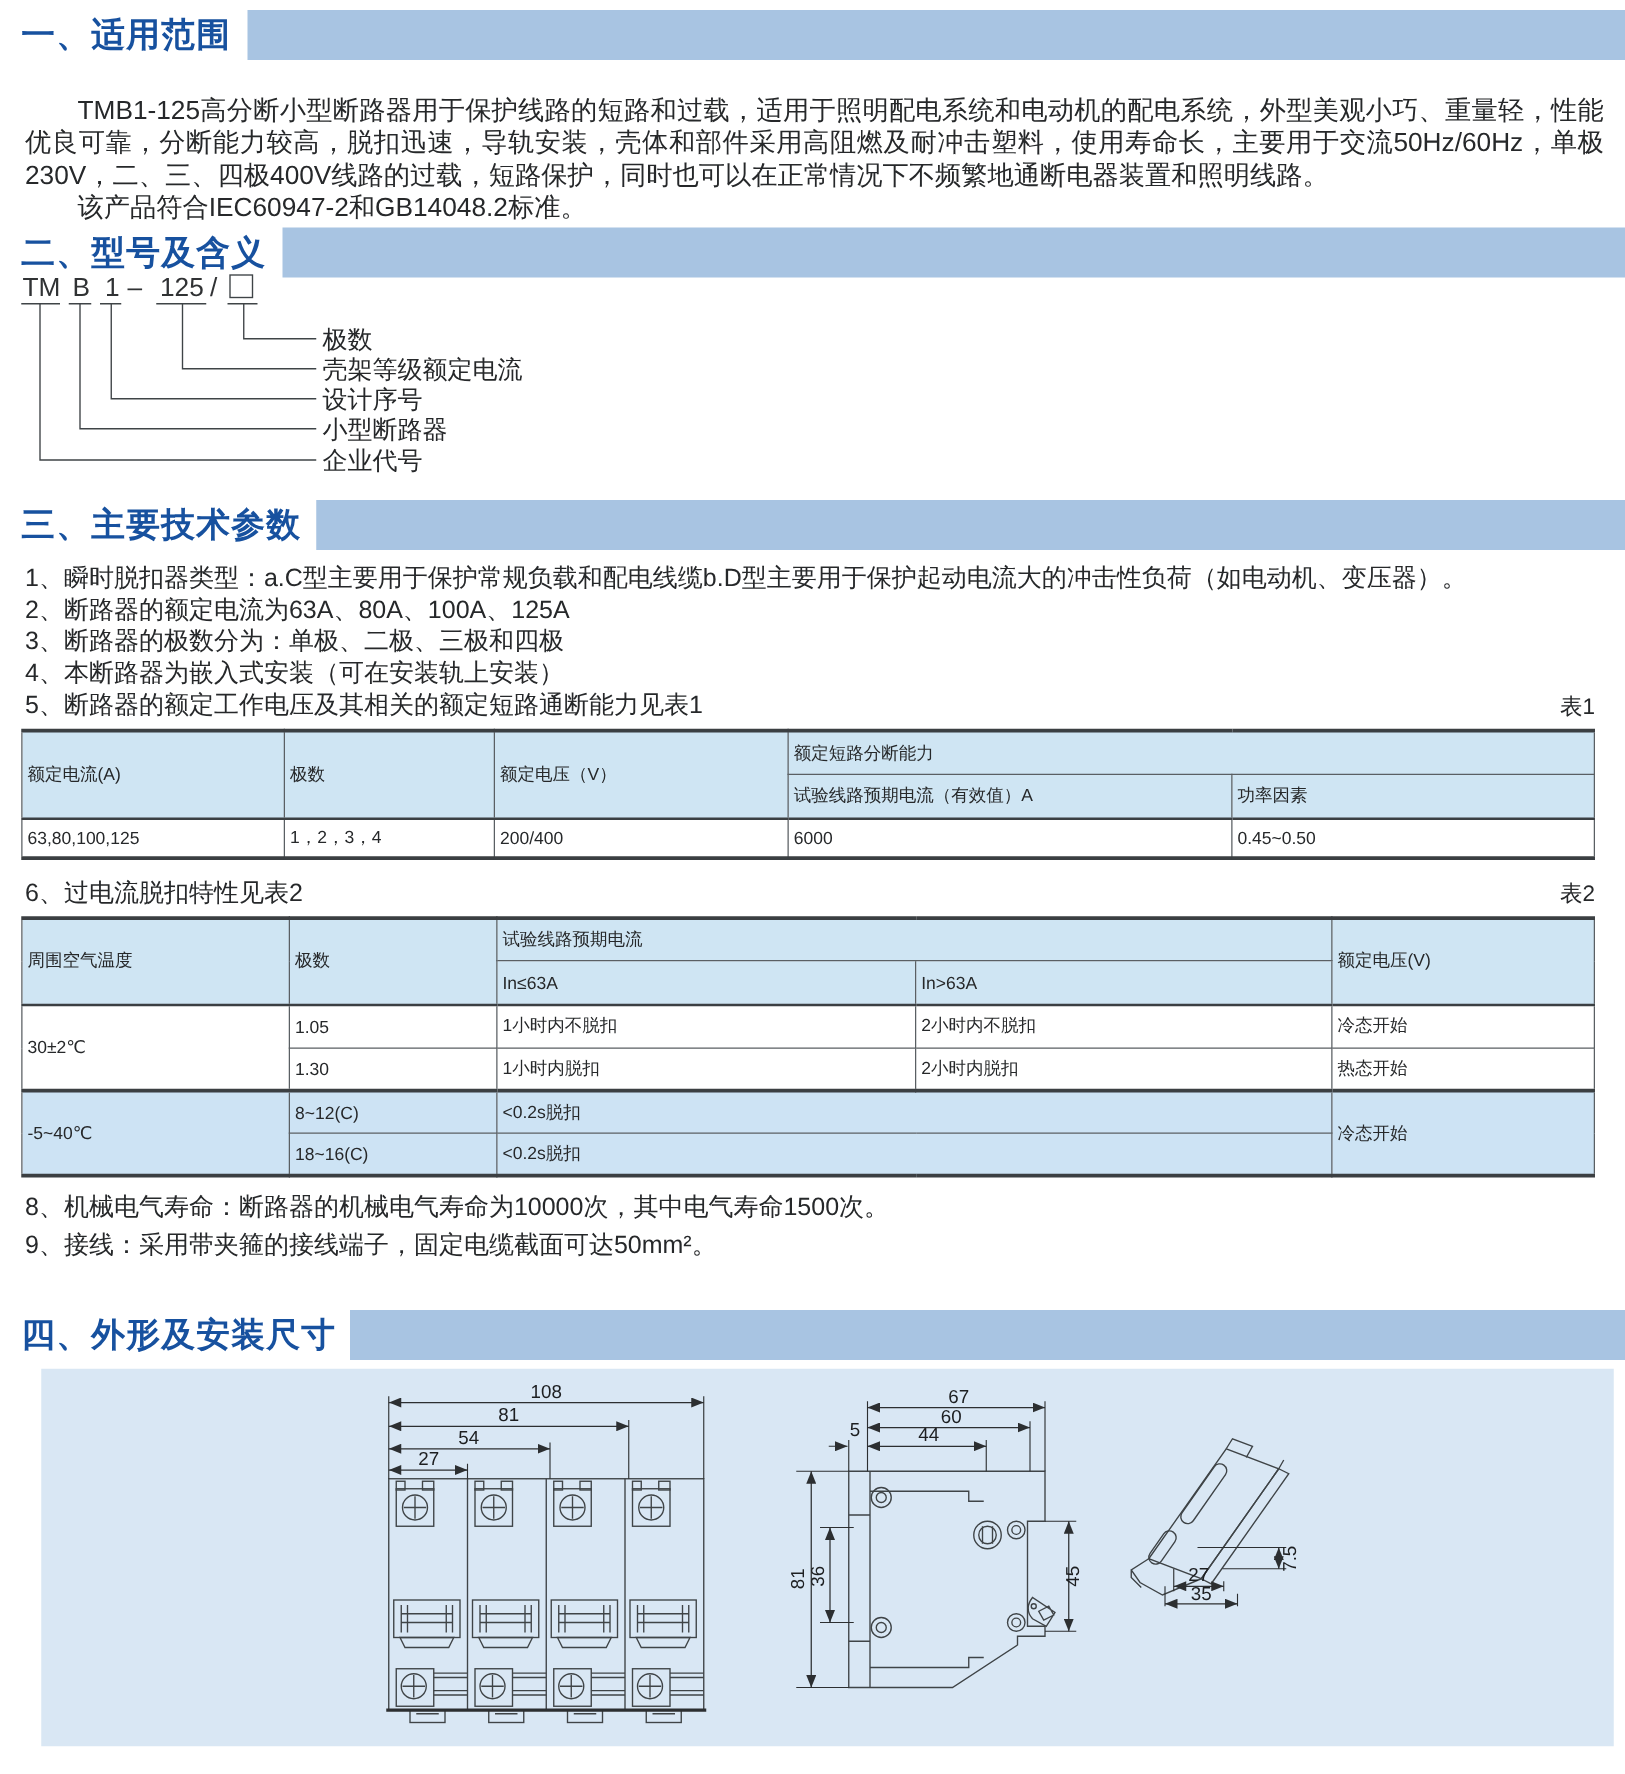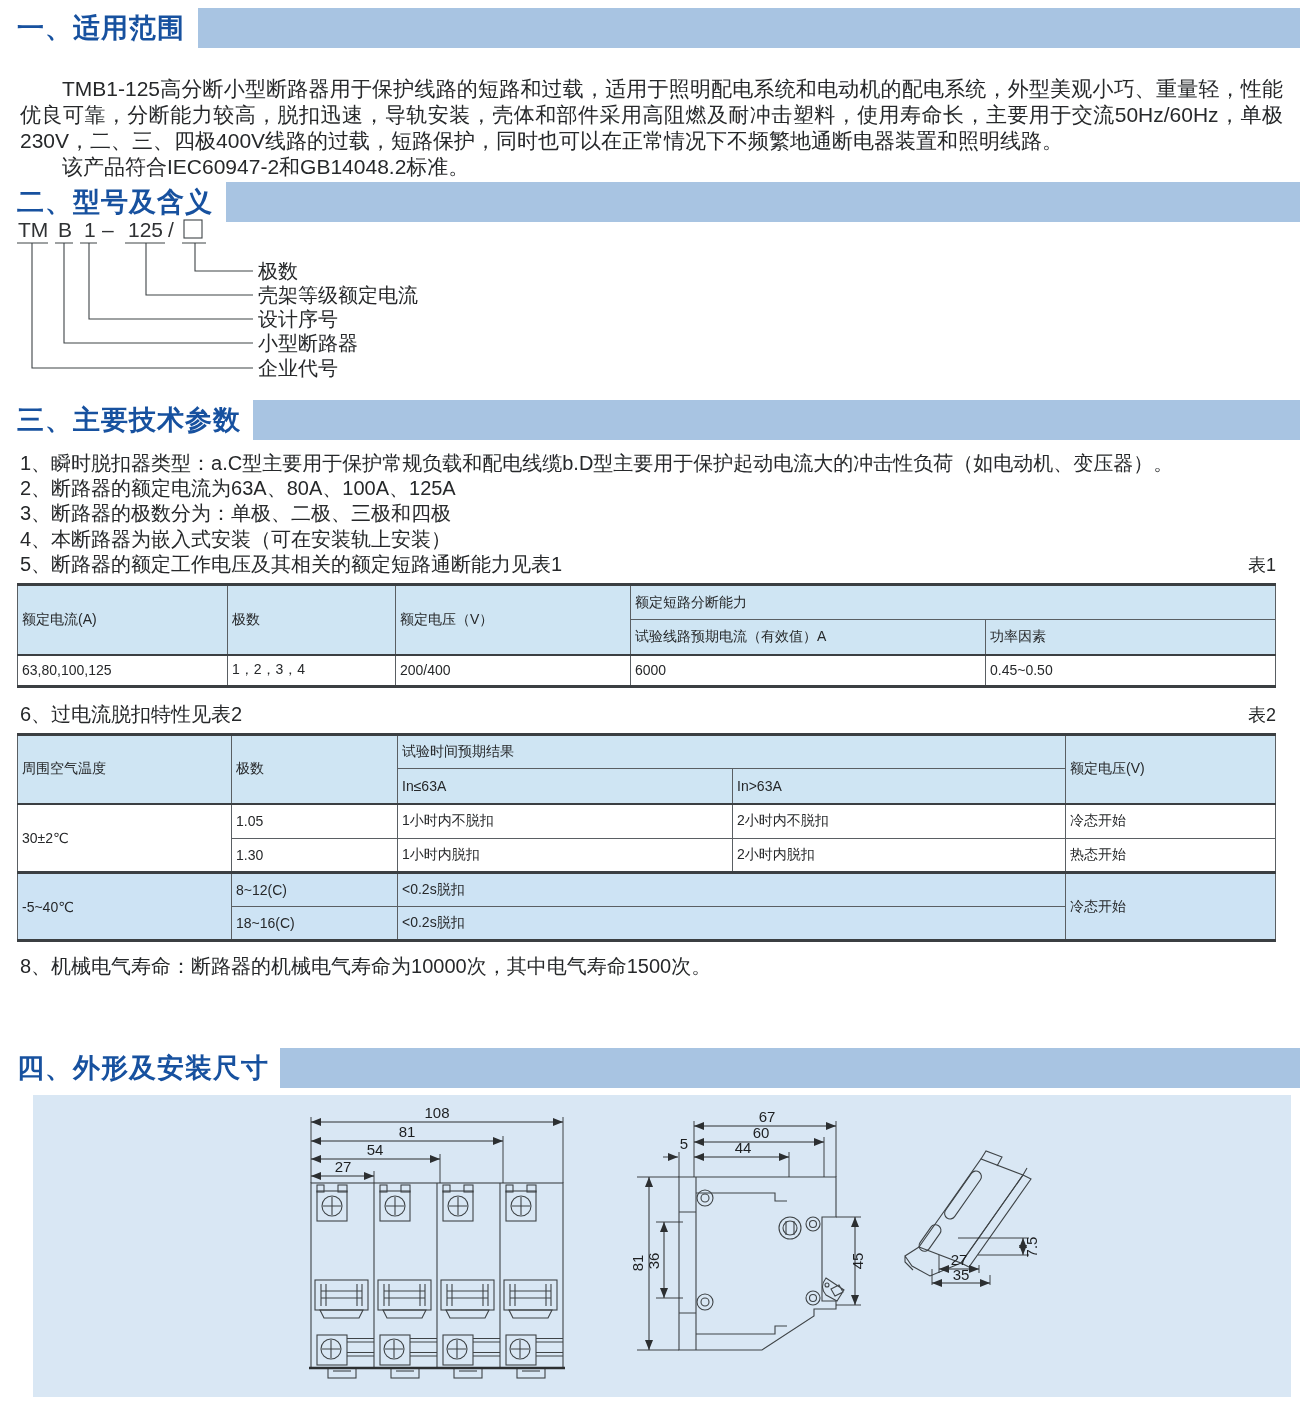--- a/index.html
+++ b/index.html
@@ -136,21 +136,21 @@
       <col style="width:214px">
       <col style="width:166px">
       <col style="width:335px">
       <col style="width:333px">
       <col style="width:210px">
     </colgroup>
   <tbody>
   <tr class="h34">
     <th rowspan="2">周围空气温度</th>
     <th rowspan="2">极数</th>
-    <th colspan="2" class="grp">试验时间预期结果</th>
+    <th colspan="2" class="grp">试验线路预期电流</th>
     <th rowspan="2">额定电压(V)</th>
   </tr>
   <tr class="h35">
     <th>In≤63A</th>
     <th>In&gt;63A</th>
   </tr>
   <tr class="h35 hdr-end">
     <td rowspan="2">30±2℃</td>
     <td>1.05</td>
     <td>1小时内不脱扣</td>
@@ -171,20 +171,21 @@
   </tr>
   <tr class="h34">
     <td class="blue">18~16(C)</td>
     <td colspan="2" class="blue">&lt;0.2s脱扣</td>
   </tr>
   </tbody>
 </table>
 
 <div class="plist" style="top:951px">
   <div style="line-height:30px">8、机械电气寿命：断路器的机械电气寿命为10000次，其中电气寿命1500次。</div>
+  <div style="line-height:30px">9、接线：采用带夹箍的接线端子，固定电缆截面可达50mm²。</div>
 </div>
 
 <div class="panel">
 <svg width="1258" height="302" viewBox="0 0 1258 302">
   <defs>
     <marker id="me" markerWidth="11" markerHeight="8" refX="10" refY="4" orient="auto" markerUnits="userSpaceOnUse">
       <path d="M0,0 L10,4 L0,8 Z" fill="#2c2f31"></path>
         </marker>
     <marker id="ms" markerWidth="11" markerHeight="8" refX="0" refY="4" orient="auto" markerUnits="userSpaceOnUse">
       <path d="M10,0 L0,4 L10,8 Z" fill="#2c2f31"></path>

